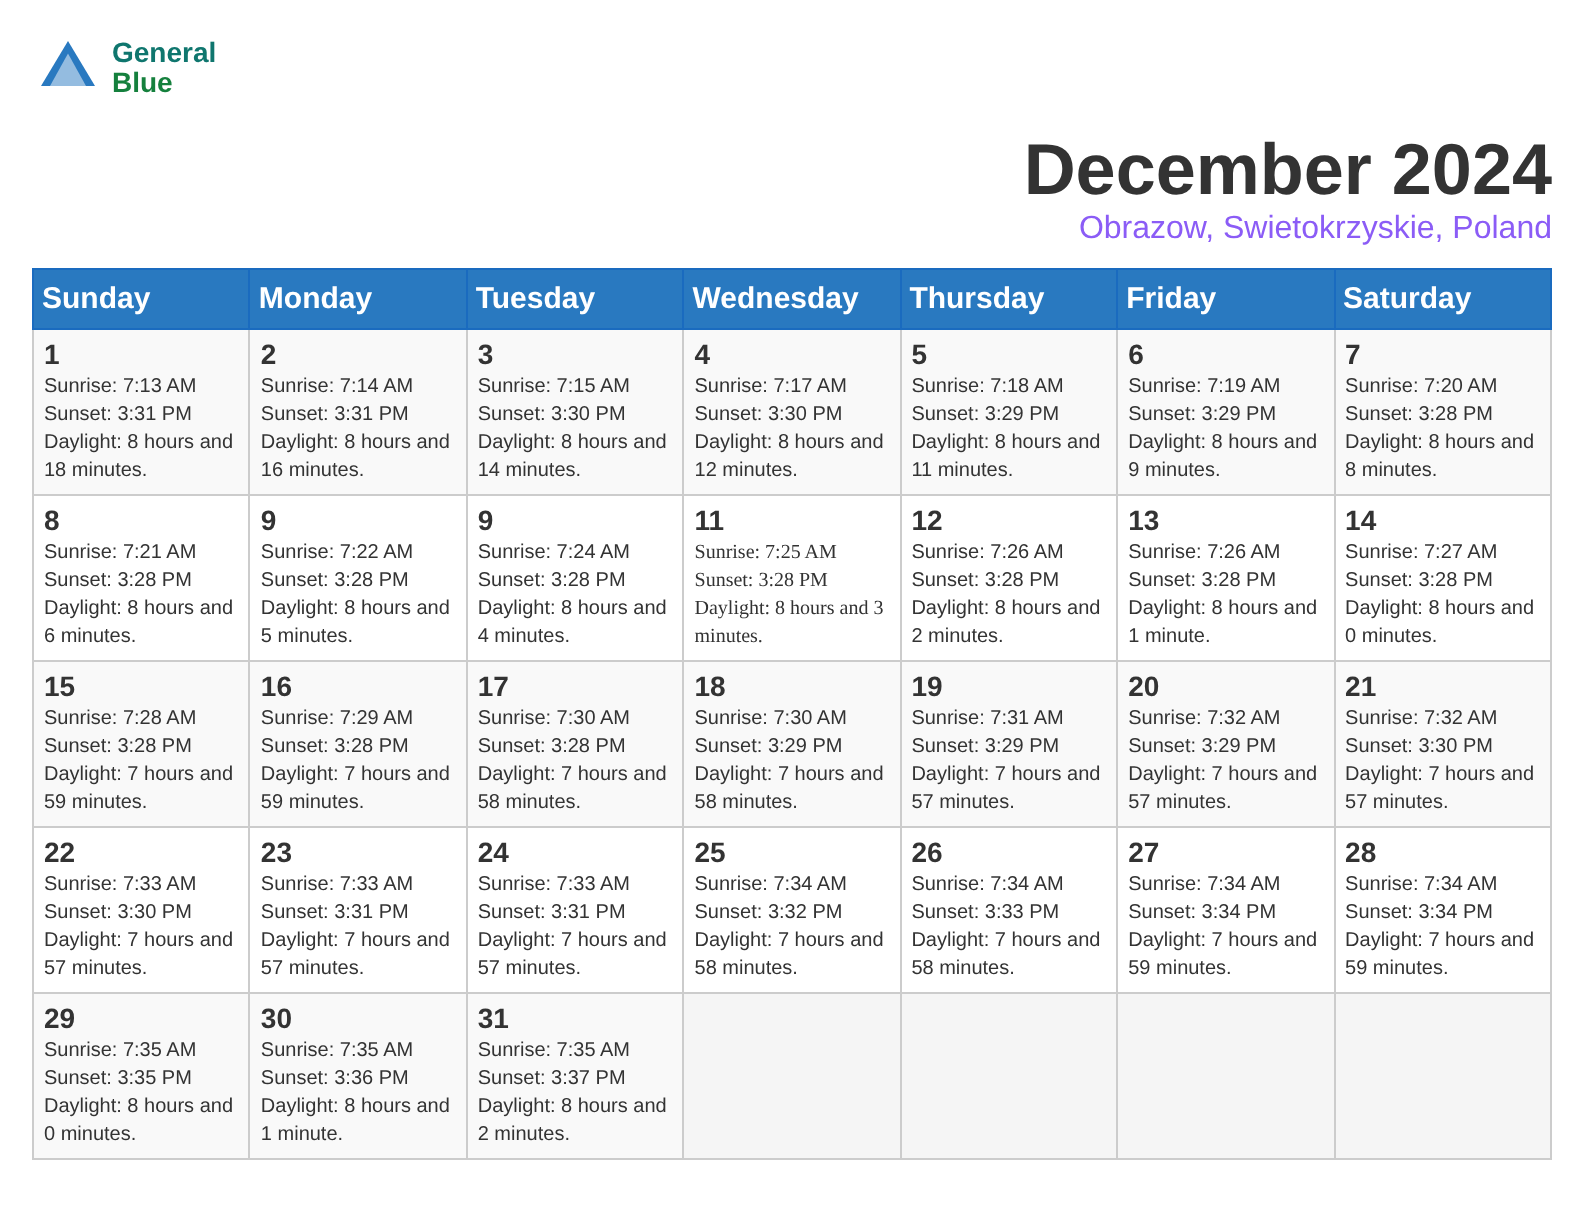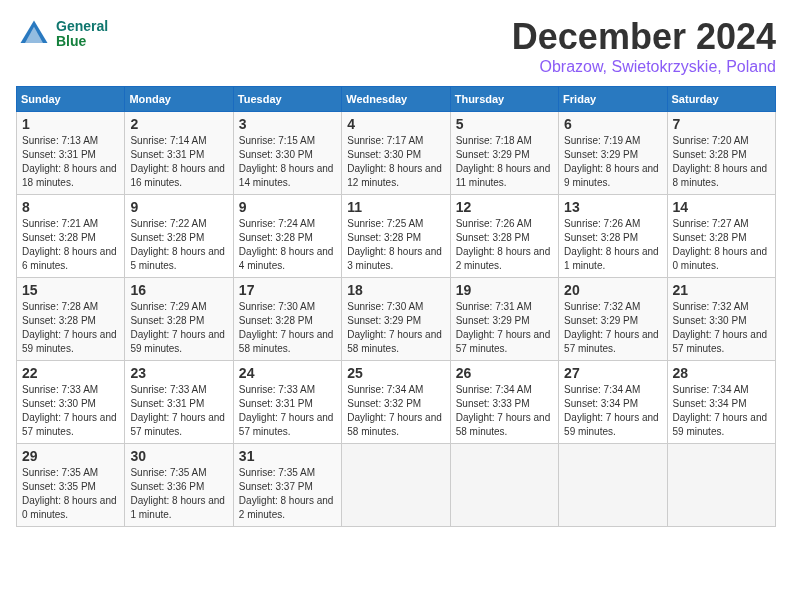--- a/index.html
+++ b/index.html
@@ -35,38 +35,39 @@
       font-size: 14px;
       font-weight: bold;
       color: #15803d;
     }
     .logo-icon {
       width: 36px;
       height: 36px;
     }
     .title-section {
       text-align: right;
+      margin-top: 48px;
     }
     .month-title {
       font-size: 36px;
       font-weight: bold;
       color: #333;
     }
     .location-title {
       font-size: 16px;
       color: #8b5cf6;
     }
     table {
       width: 100%;
       border-collapse: collapse;
     }
     th {
       background-color: #2979c0;
       color: #fff;
-      font-size: 11px;
+      font-size: 15px;
       font-weight: bold;
       padding: 6px 4px;
       text-align: left;
       border: 1px solid #1a6bbf;
     }
     td {
       vertical-align: top;
       border: 1px solid #ccc;
       padding: 4px 5px;
       width: 14.28%;
@@ -187,21 +188,21 @@
 Daylight: 8 hours and 5 minutes.</div>
         </td>
         <td>
           <span class="day-number">9</span>
           <div class="day-info" style="white-space: pre-line;">Sunrise: 7:24 AM
 Sunset: 3:28 PM
 Daylight: 8 hours and 4 minutes.</div>
         </td>
         <td>
           <span class="day-number">11</span>
-          <div class="day-info" style="white-space: pre-line;">Sunrise: 7:25 AM
+          <div class="day-info" style="white-space: pre-line; font-family: Liberation Serif, serif;">Sunrise: 7:25 AM
 Sunset: 3:28 PM
 Daylight: 8 hours and 3 minutes.</div>
         </td>
         <td>
           <span class="day-number">12</span>
           <div class="day-info" style="white-space: pre-line;">Sunrise: 7:26 AM
 Sunset: 3:28 PM
 Daylight: 8 hours and 2 minutes.</div>
         </td>
         <td>

